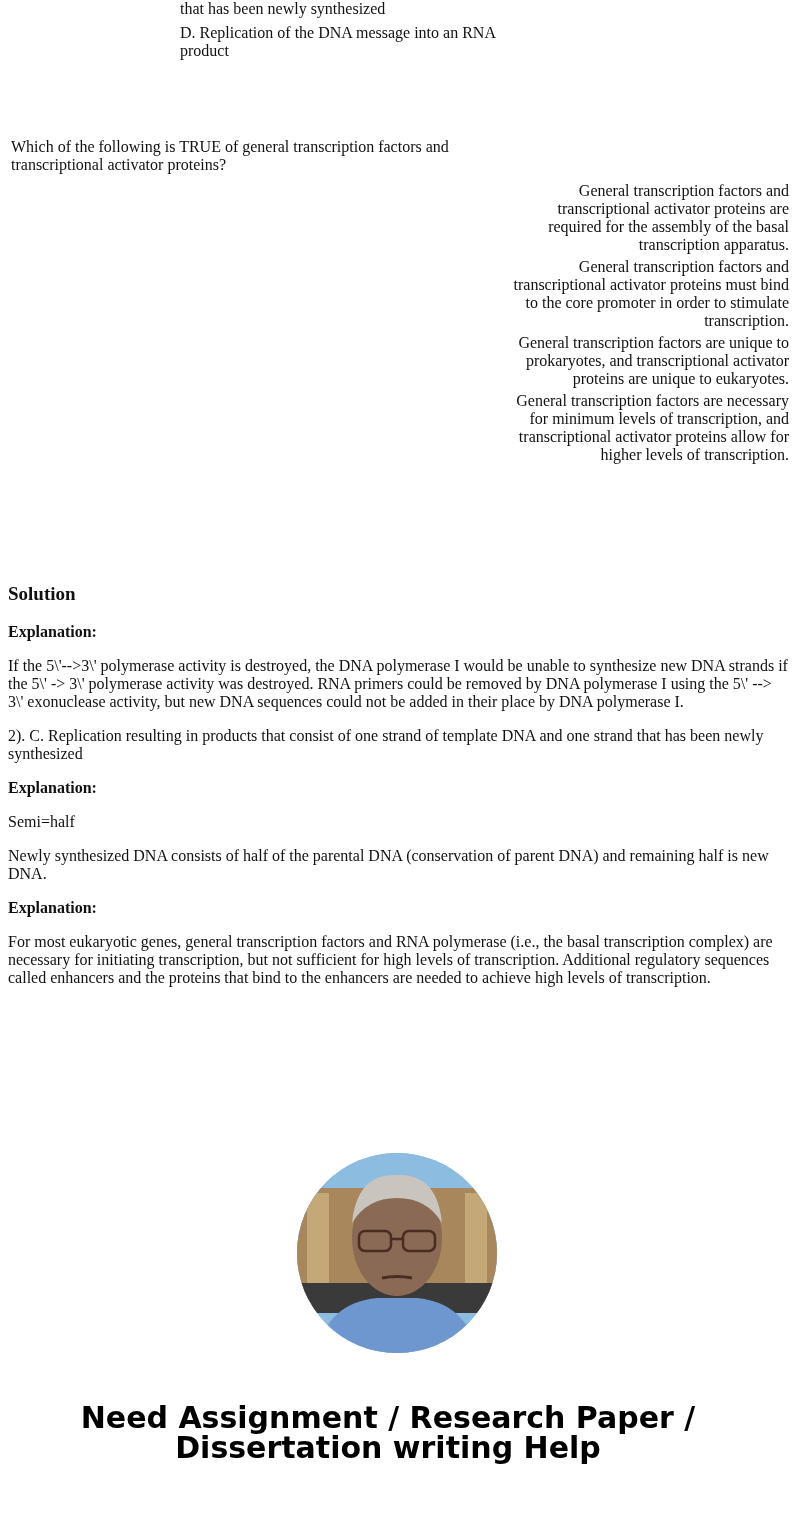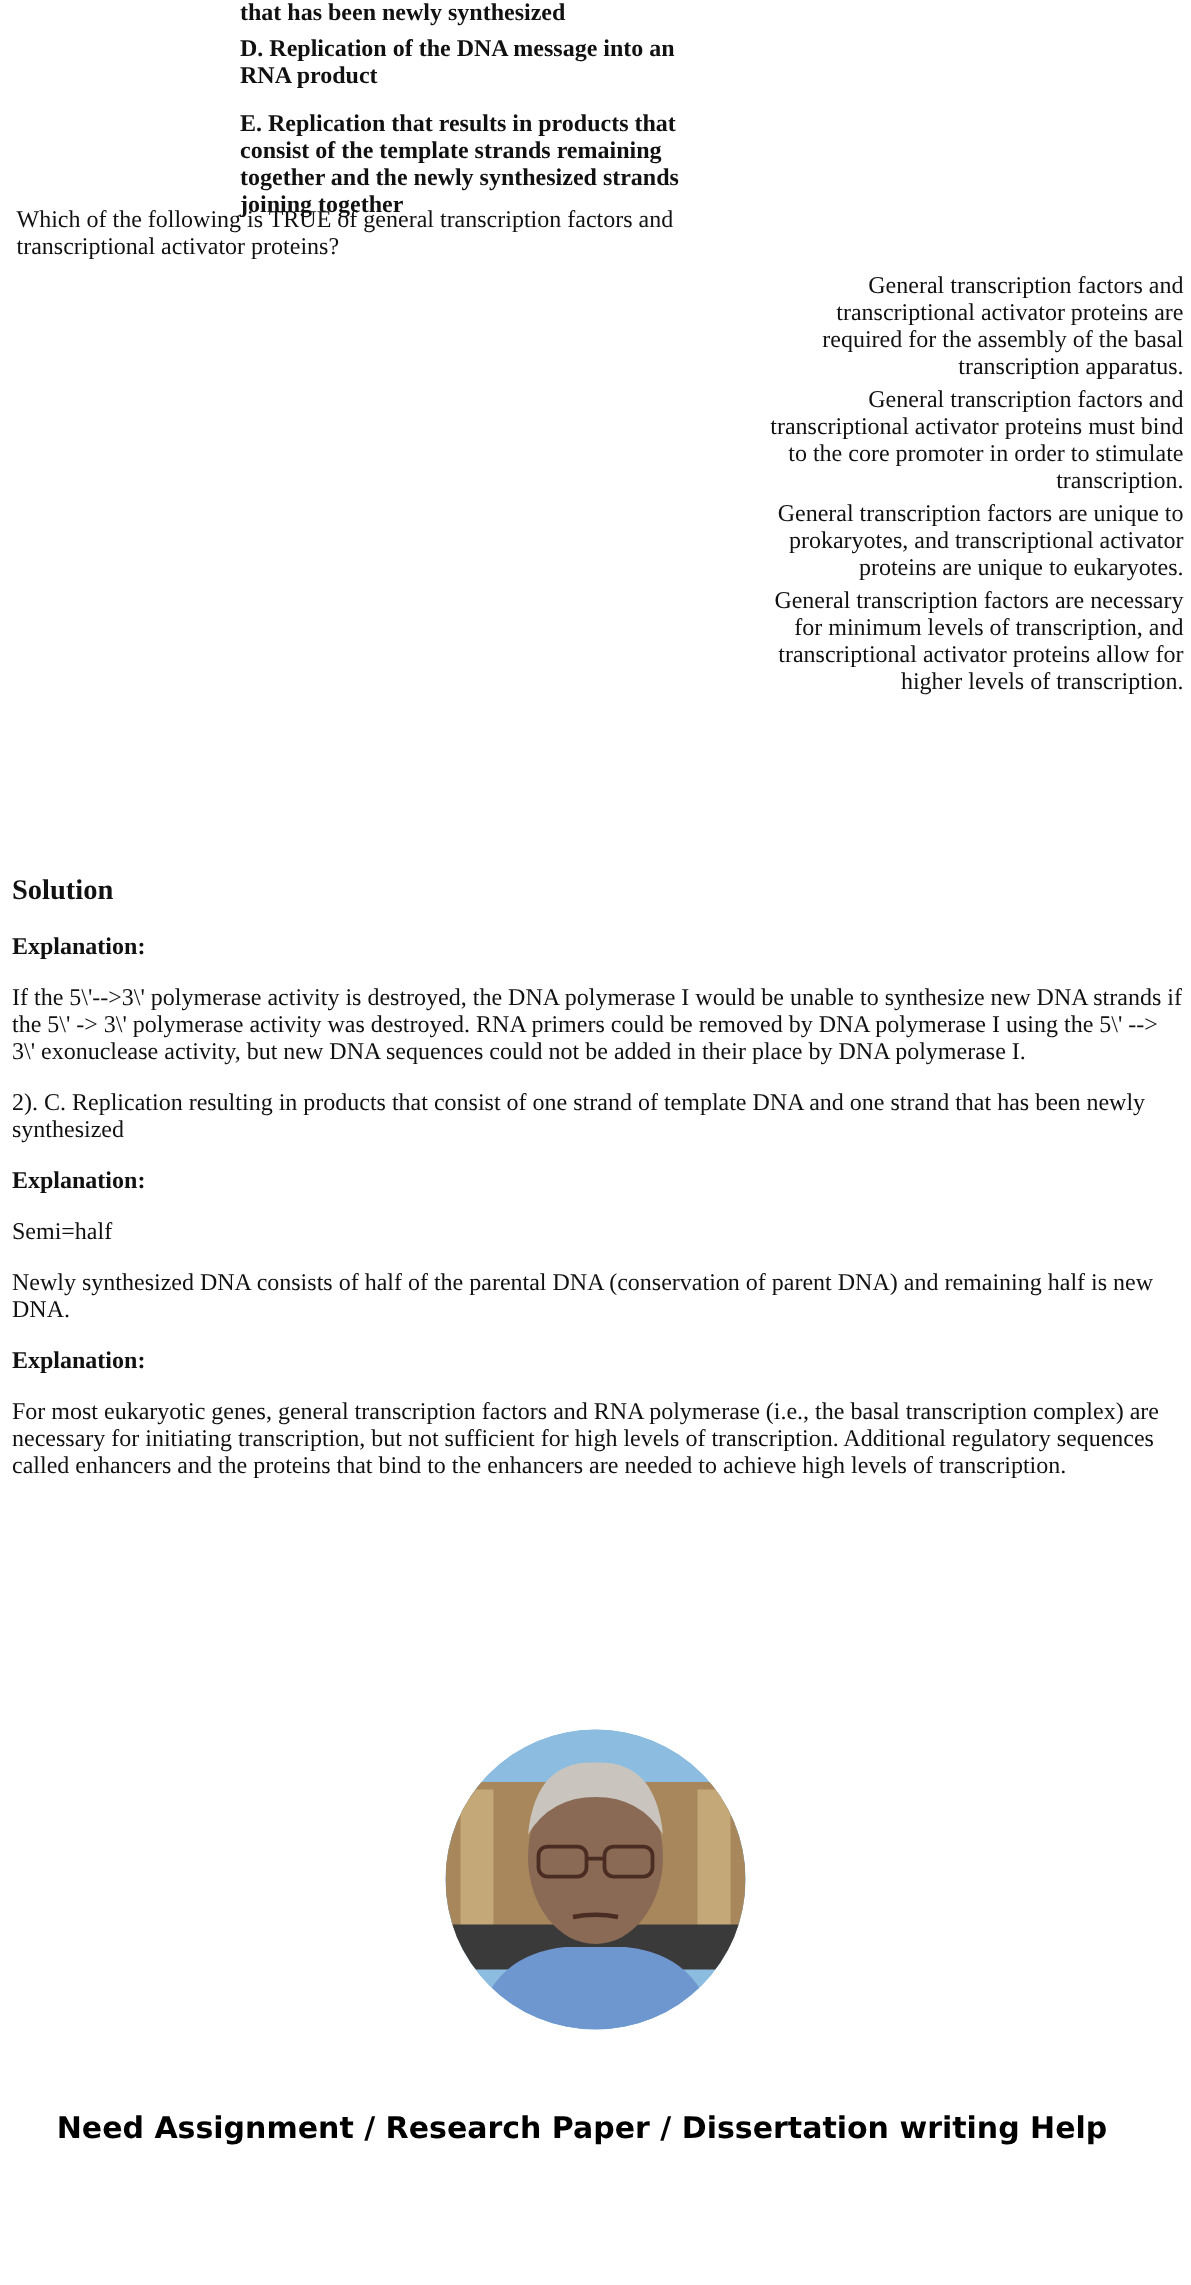--- a/index.html
+++ b/index.html
@@ -1,45 +1,44 @@
 <!DOCTYPE html>
 <html><head>
   <meta charset="utf-8">
   <style>
     html, body { margin: 0; padding: 0; background: #ffffff; }
     body {
       width: 794px; height: 1523px; position: relative; overflow: hidden;
       font-family: "Liberation Serif", serif; font-size: 16px; color: #111; line-height: 18px;
     }
     .abs { position: absolute; }
-    .opt-left { left: 160px; width: 325px; font-weight: bold; }
+    .opt-left { left: 180px; width: 325px; }
     .opt-left p { margin: 0; }
     .question { left: 11px; top: 138px; width: 470px; }
     .opt-right { left: 509px; width: 280px; }
     .opt-right p { margin: 0; text-align: right; }
     .solution { left: 8px; top: 583px; width: 780px; }
     .solution h3 { font-size: 19px; margin: 0 0 18px 0; line-height: 22px; font-weight: bold; }
     .solution p { margin: 0 0 16px 0; }
     .solution p.bold { font-weight: bold; }
     .avatar {
       left: 297px; top: 1153px; width: 200px; height: 200px; border-radius: 50%;
       overflow: hidden; background: #7fb0d8;
     }
     .promo {
       left: 0; top: 1403px; width: 776px; text-align: center;
-      font-family: "DejaVu Sans", sans-serif; font-weight: bold; font-size: 20px; line-height: 30px; color: #000;
+      font-family: "DejaVu Sans", sans-serif; font-weight: bold; font-size: 30px; line-height: 30px; color: #000;
     }
   </style>
 </head>
 <body>
 
 <div class="abs opt-left" style="top:0px;">
   <p style="margin-bottom:6px;">that has been newly synthesized</p>
   <p style="margin-bottom:14px;">D. Replication of the DNA message into an RNA product</p>
-  <p>E. Replication that results in products that consist of the template strands remaining together and the newly synthesized strands joining together</p>
 </div>
 
 <div class="abs question">Which of the following is TRUE of general transcription factors and transcriptional activator proteins?</div>
 
 <div class="abs opt-right" style="top:182px;">
   <p style="margin-bottom:4px;">General transcription factors and transcriptional activator proteins are required for the assembly of the basal transcription apparatus.</p>
   <p style="margin-bottom:4px;">General transcription factors and transcriptional activator proteins must bind to the core promoter in order to stimulate transcription.</p>
   <p style="margin-bottom:4px;">General transcription factors are unique to prokaryotes, and transcriptional activator proteins are unique to eukaryotes.</p>
   <p>General transcription factors are necessary for minimum levels of transcription, and transcriptional activator proteins allow for higher levels of transcription.</p>
 </div>

